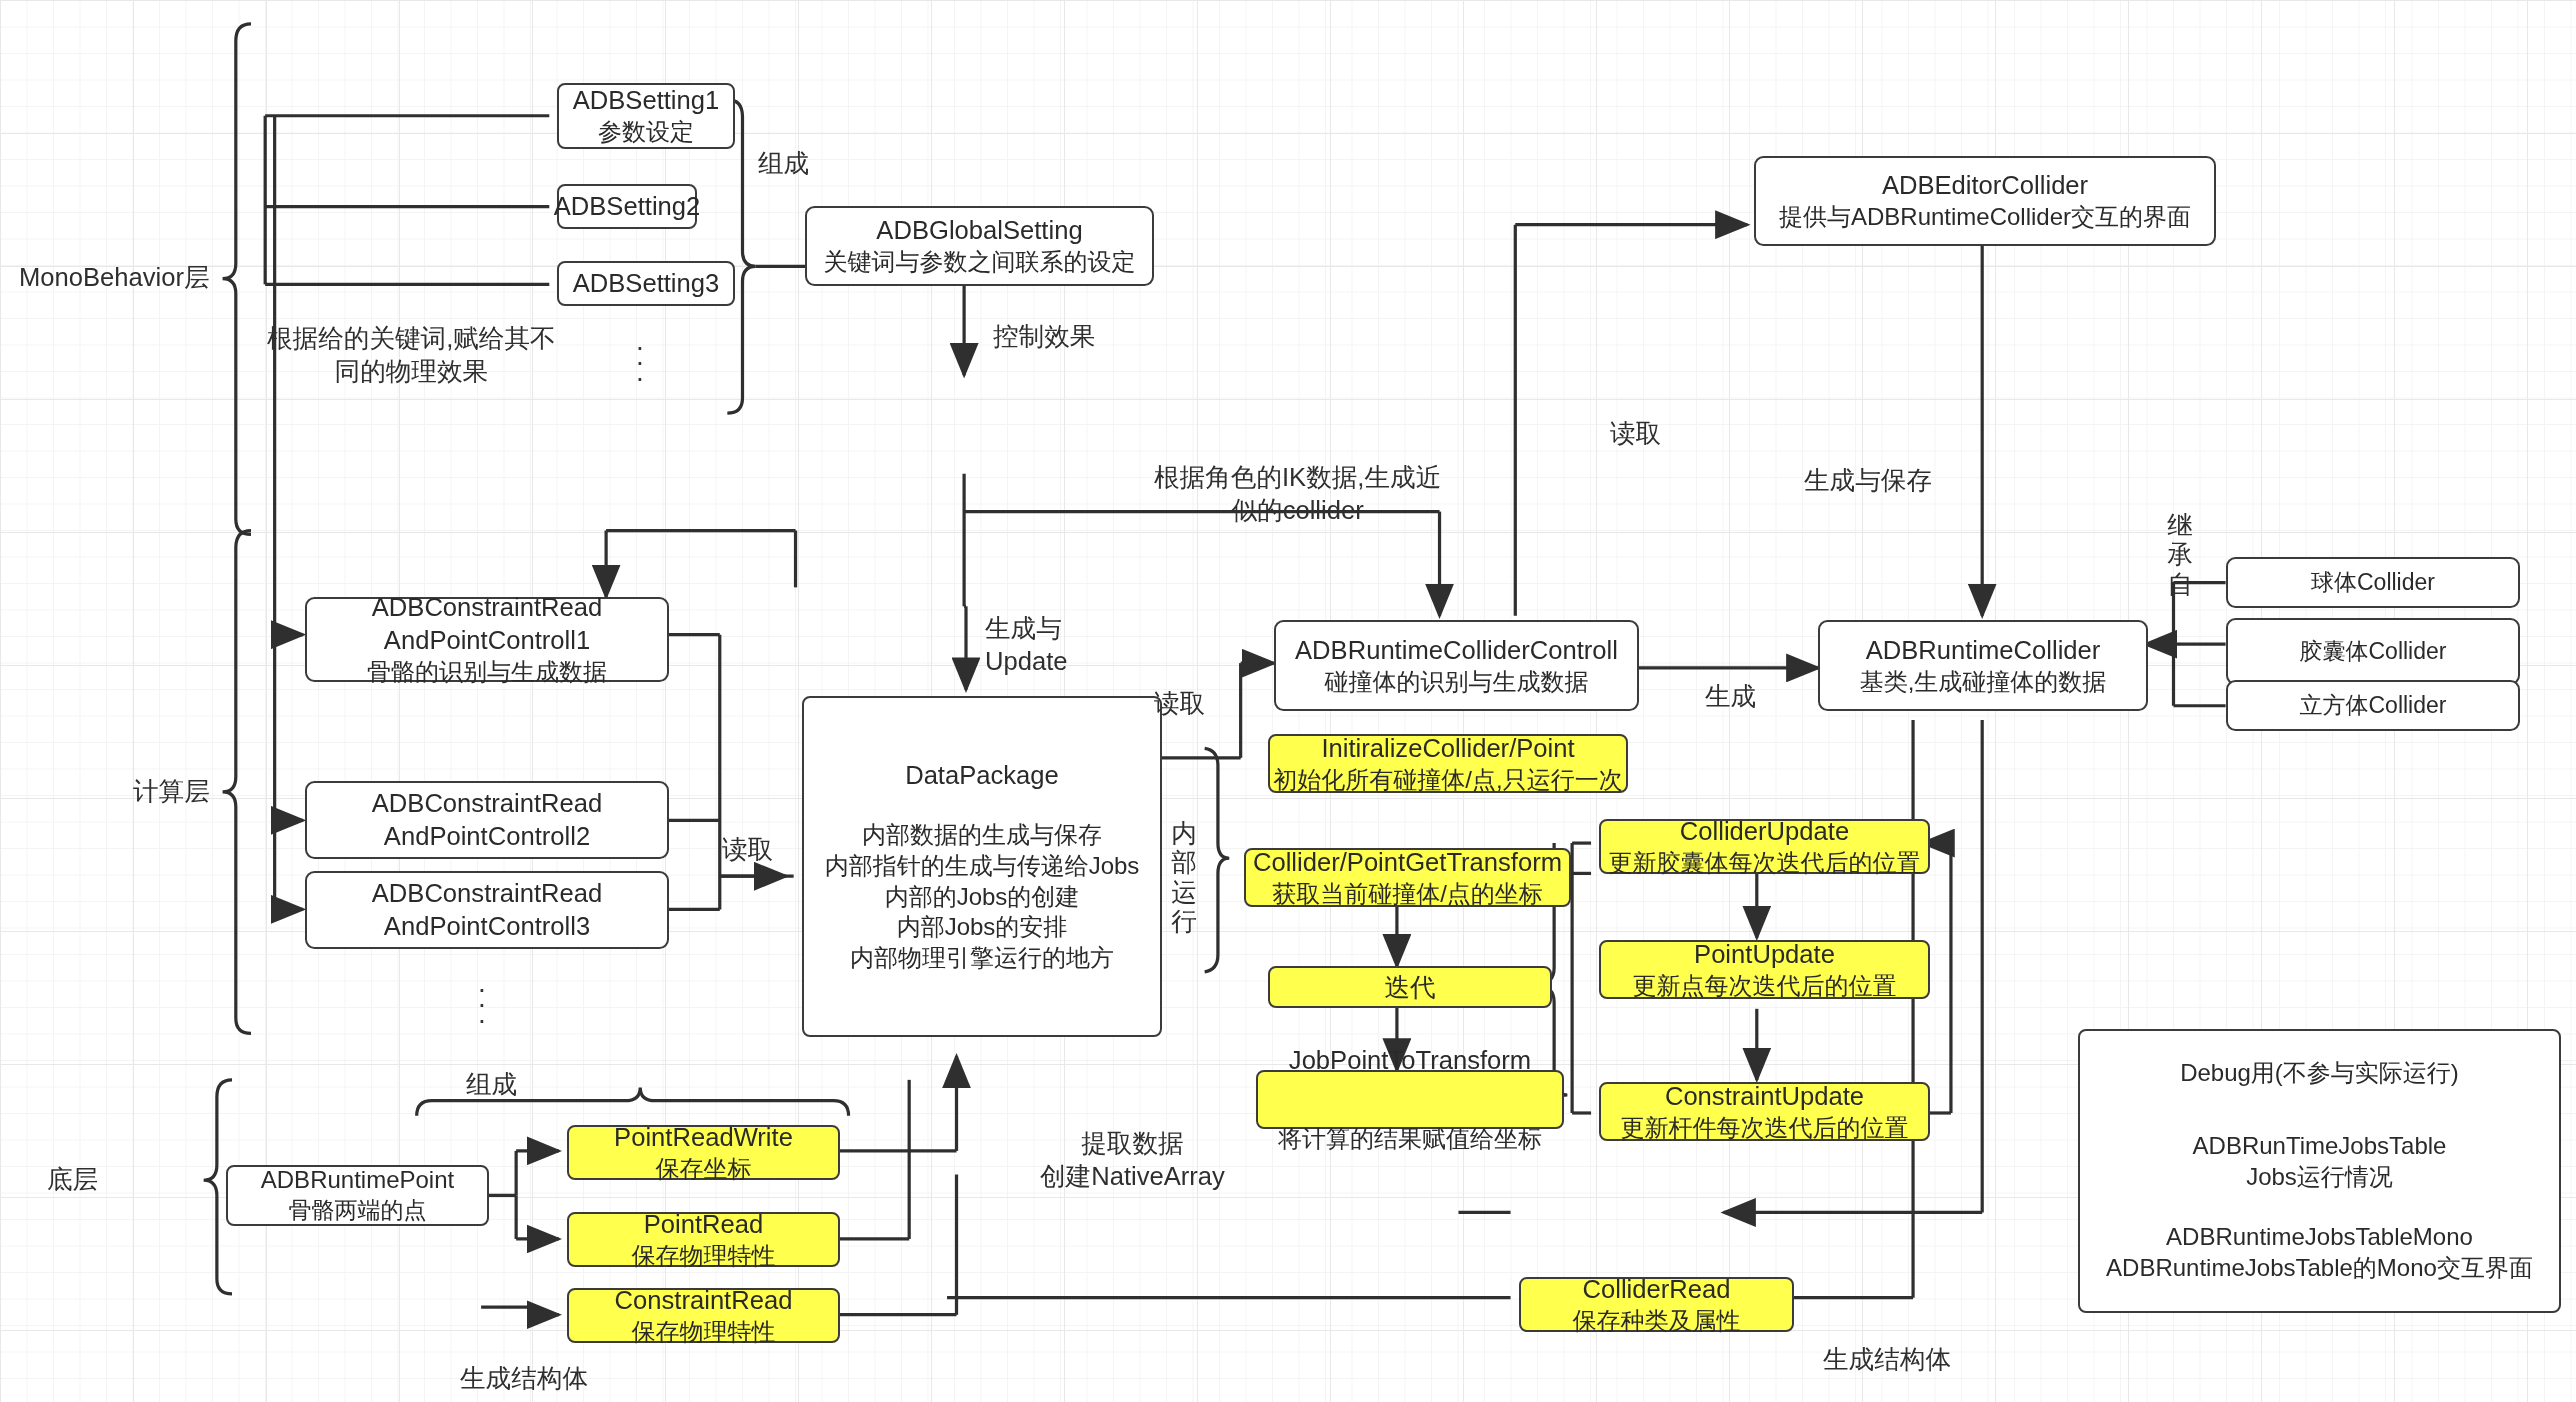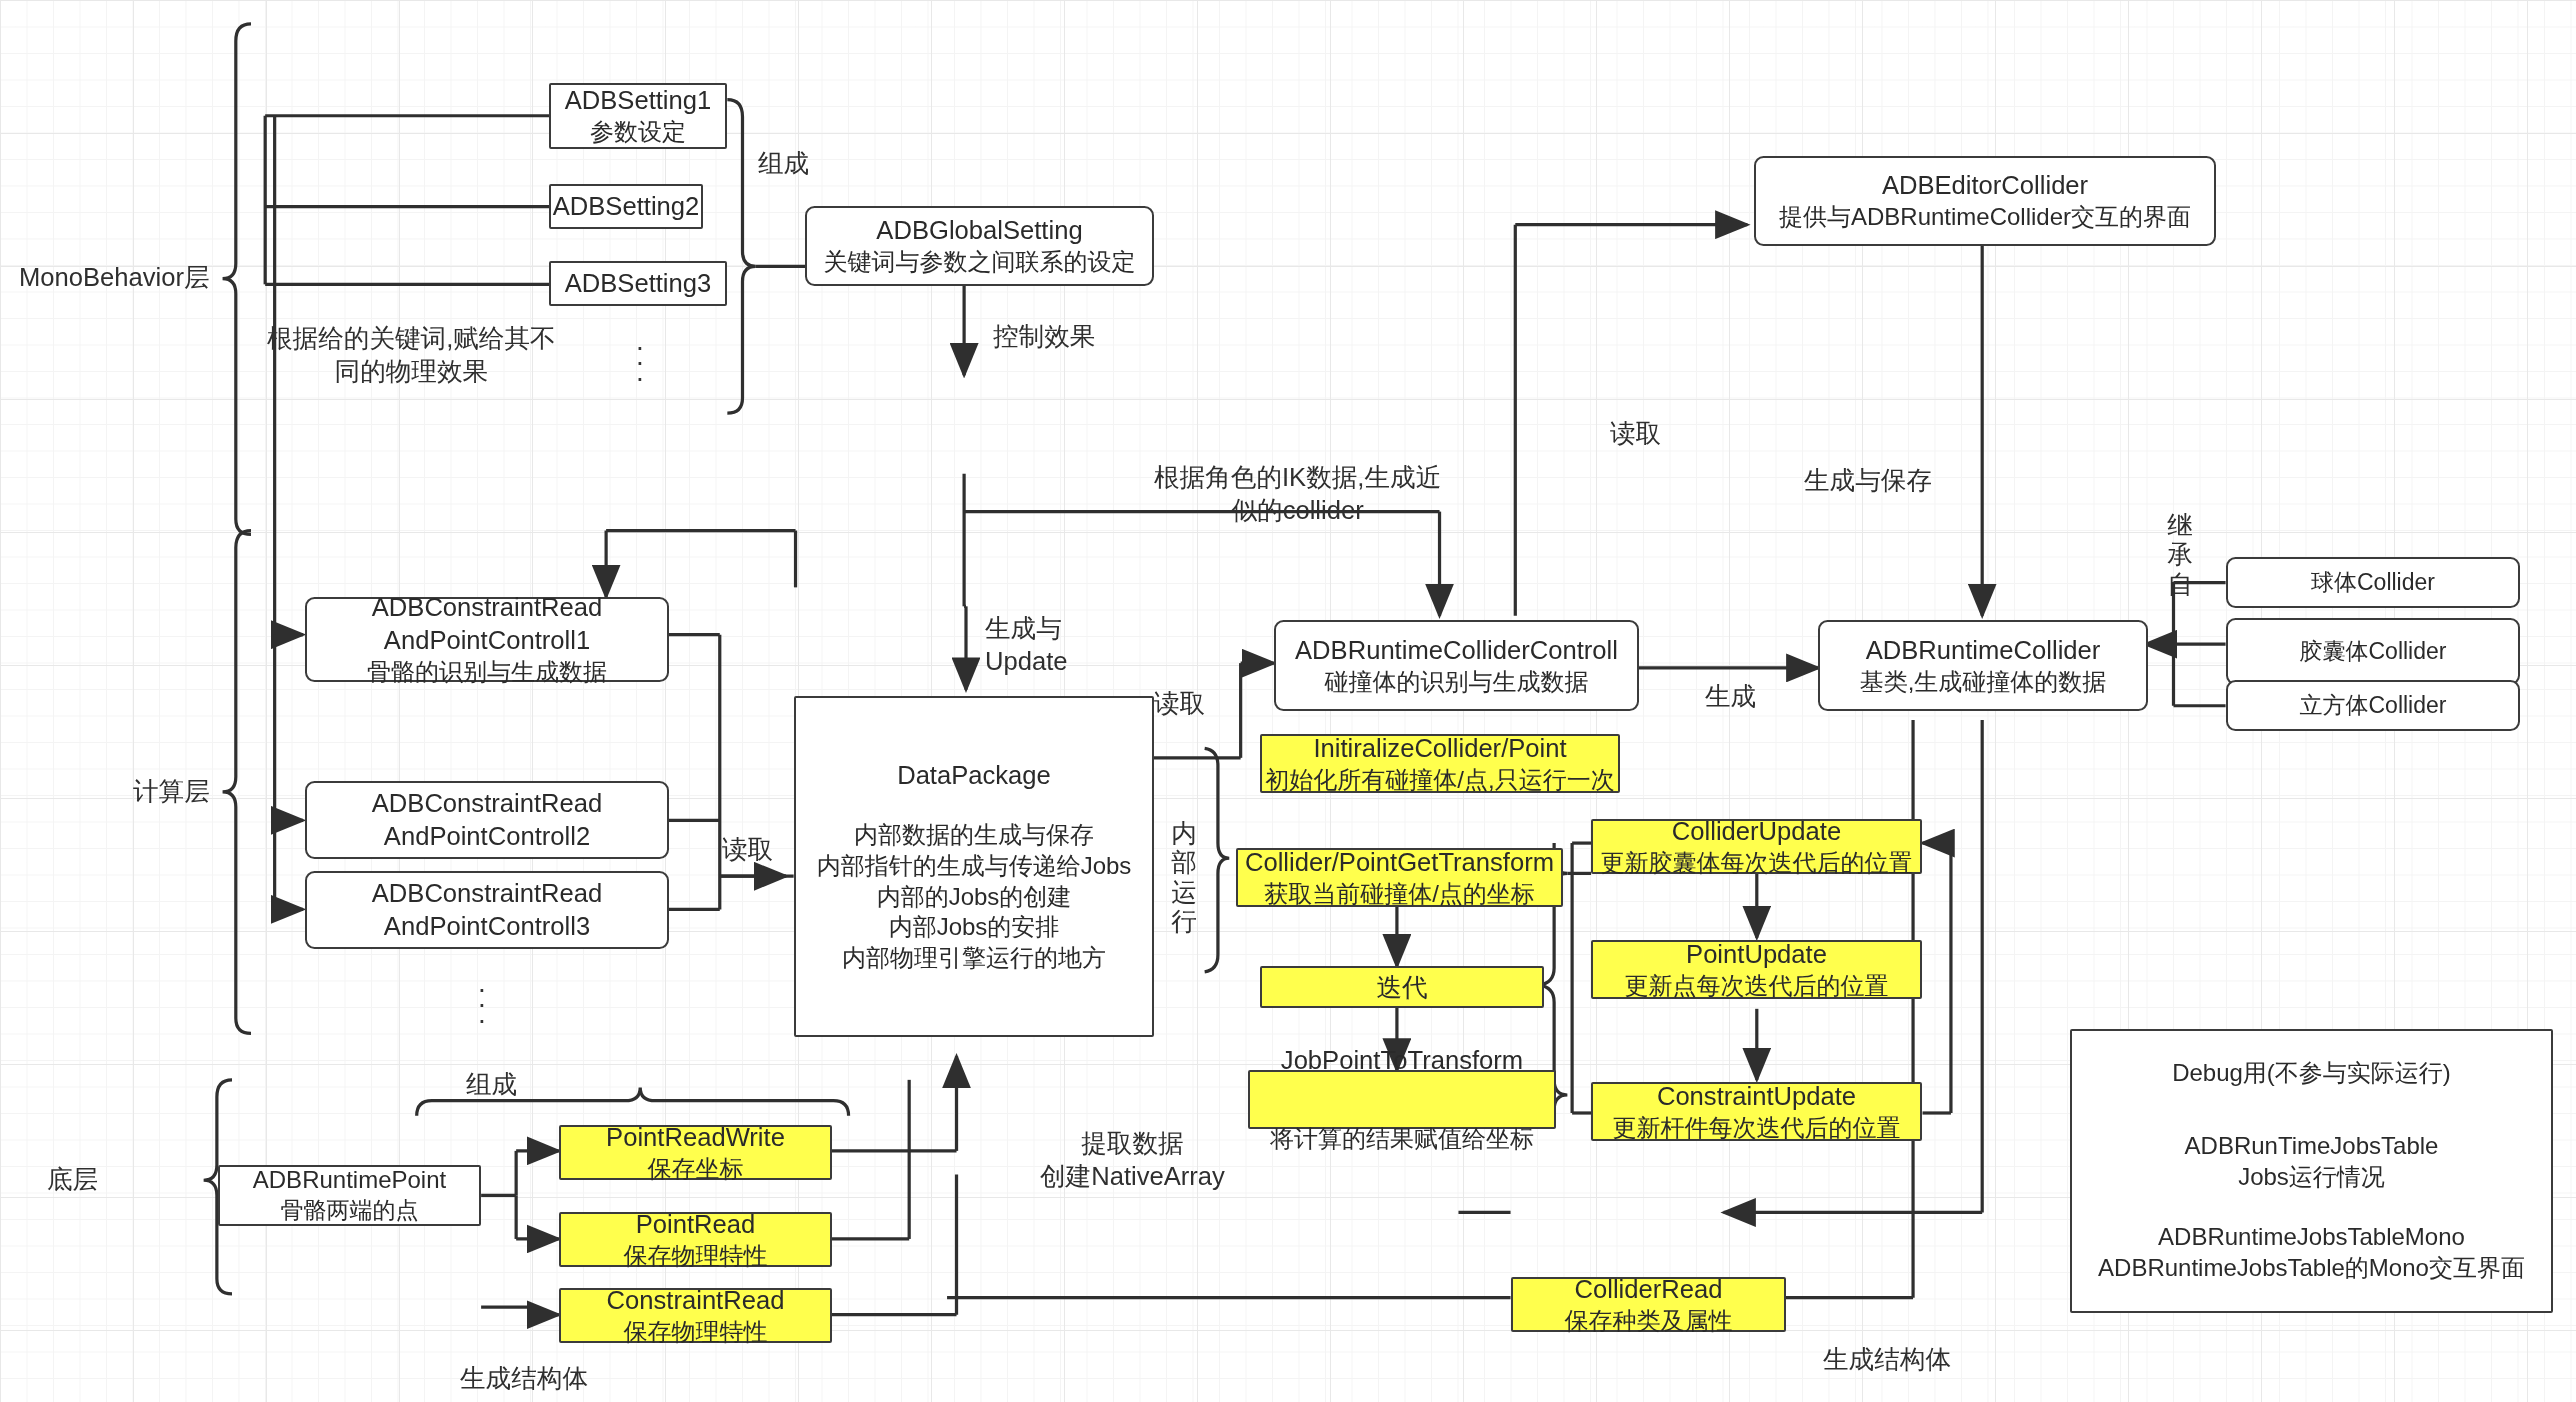--- a/index.html
+++ b/index.html
@@ -21,21 +21,21 @@
   }
   svg.wires{position:absolute;left:0;top:0;width:2576px;height:1403px;pointer-events:none;}
   .box{
     position:absolute;box-sizing:border-box;
     border:2.8px solid #3b3b3b;border-radius:9.5px;
     background:#ffffff;
     display:flex;flex-direction:column;align-items:center;justify-content:center;
     text-align:center;color:#2a2a2a;line-height:1.28;
     padding:3.8px 7.6px;
   }
-  .box.sq{border-radius:2px;}
+  .box.sq{border-radius:8px;margin-left:8px;}
   .box.yellow{background:#ffff4d;border-color:#3b3b3b;}
   .t-main{font-size:25.6px;white-space:nowrap;}
   .t-sub{font-size:24px;white-space:nowrap;}
   .t-small{font-size:23px;white-space:nowrap;}
   .lbl{
     position:absolute;color:#2f2f2f;font-size:25.6px;line-height:1.3;
     text-align:center;white-space:pre;
   }
   .lbl.v{white-space:normal;width:30px;text-align:center;line-height:1.15;}
   .dots{position:absolute;color:#333;font-size:28px;line-height:0.55;text-align:center;}
@@ -161,21 +161,21 @@
   </svg>
 
   <div class="lbl" style="left:19px;top:261px;">MonoBehavior层</div>
   <div class="lbl" style="left:133px;top:775px;">计算层</div>
   <div class="lbl" style="left:47px;top:1163px;">底层</div>
 
   <div class="box sq" style="left:549px;top:83px;width:178px;height:66px;">
     <div class="t-main">ADBSetting1</div>
     <div class="t-sub">参数设定</div>
   </div>
-  <div class="box sq" style="left:549px;top:184px;width:154px;height:45px;">
+  <div class="box sq" style="left:549px;top:184px;width:140px;height:45px;">
     <div class="t-main">ADBSetting2</div>
   </div>
   <div class="box sq" style="left:549px;top:261px;width:178px;height:45px;">
     <div class="t-main">ADBSetting3</div>
   </div>
 
   <div class="lbl" style="left:758px;top:147px;">组成</div>
   <div class="lbl" style="left:267px;top:322px;text-align:center;">根据给的关键词,赋给其不
 同的物理效果</div>
   <div class="dots" style="left:636px;top:333px;">.<br>.<br>.</div>

